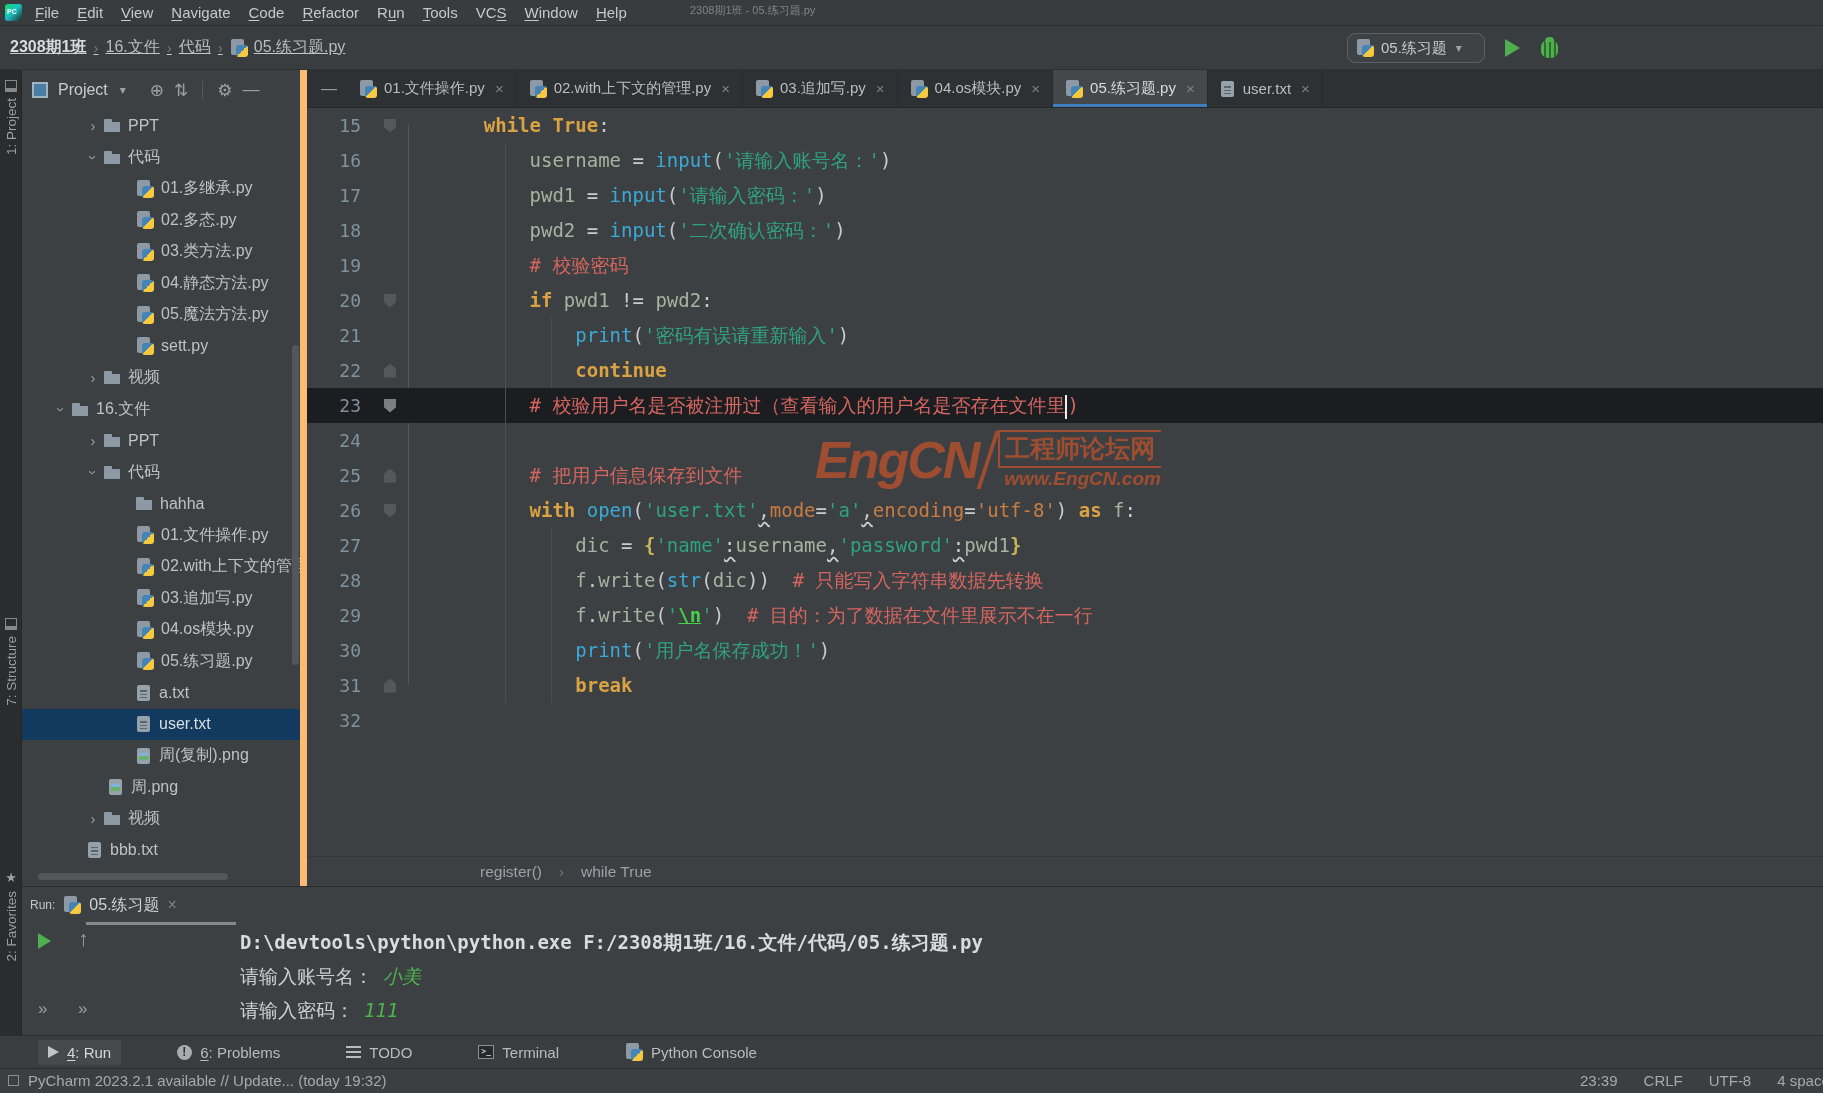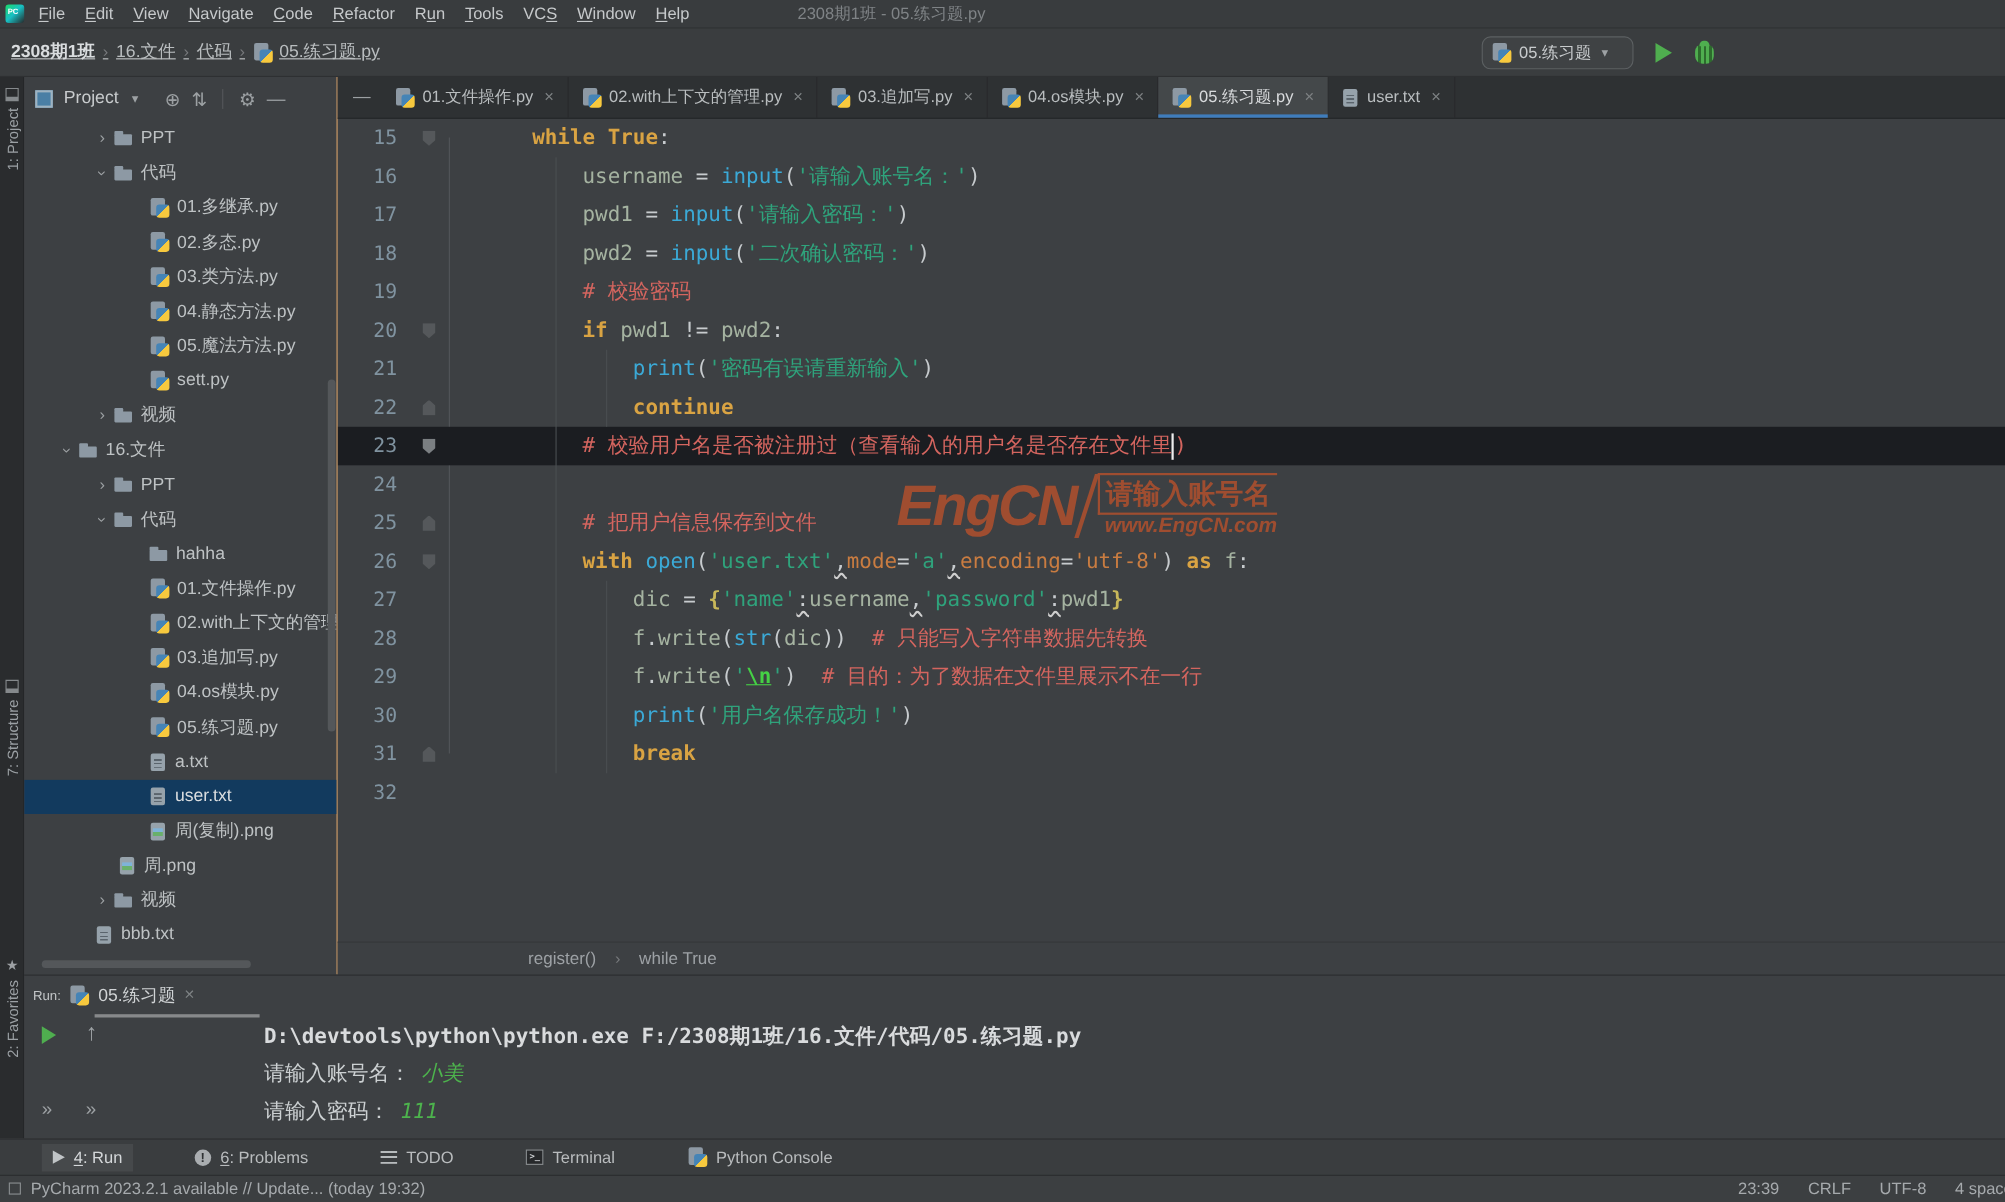--- a/index.html
+++ b/index.html
@@ -4,21 +4,21 @@
 <style>
   html,body{margin:0;padding:0;background:#222;}
   #app{position:relative;width:1823px;height:1093px;background:#3c3f41;overflow:hidden;
        font-family:"Liberation Sans",sans-serif;color:#c5c8ca;-webkit-font-smoothing:antialiased;}
   #app *{box-sizing:border-box;}
 
   
   .menubar{position:absolute;left:0;top:0;width:100%;height:26px;background:#393c3e;display:flex;align-items:center;border-bottom:1px solid #2d2f31;}
   .menu-item{padding:0 9px;font-size:15px;color:#c6c9cb;cursor:default;}
   .menu-item u{text-underline-offset:2px;}
-  .win-title{position:absolute;left:690px;top:3px;font-size:15px;color:#7f8386;margin-left:35px;}
+  .win-title{position:absolute;left:690px;top:3px;font-size:11px;color:#7f8386;}
   .ic{display:inline-block;position:relative;flex:none;}
   .ic-pycharm{width:17px;height:17px;margin:0 4px 0 5px;border-radius:3px;background:linear-gradient(135deg,#1bd96a 0%,#18c0c4 48%,#26282a 100%);}
   .ic-pycharm::after{content:"PC";position:absolute;left:2px;top:4px;font:bold 7px "Liberation Sans",sans-serif;color:#fff;}
 
   
   .navbar{position:absolute;left:0;top:26px;width:100%;height:44px;background:#3a3d3f;border-bottom:1px solid #2e3032;display:flex;align-items:center;padding-left:10px;text-decoration:underline;}
   .crumb{font-size:16px;color:#b9bdbf;display:flex;align-items:center;gap:6px;}
   .crumb.bold{font-weight:bold;color:#d9dcde;}
   .crumb-sep{color:#77797c;margin:0 7px;font-size:15px;}
   .run-widget{position:absolute;left:1347px;top:7px;width:138px;height:30px;border:1px solid #5c6062;border-radius:8px;display:flex;align-items:center;padding:0 8px;gap:7px;background:#3f4244;}
@@ -31,21 +31,21 @@
   .nav-bug{position:absolute;left:1541px;top:14px;}
 
   
   .stripe{position:absolute;left:0;top:70px;width:22px;height:965px;background:#2a2c2e;border-right:1px solid #242628;}
   .vtext{position:absolute;left:0;width:22px;display:flex;flex-direction:column;align-items:center;gap:6px;color:#9ba0a4;font-size:13.5px;}
   .vtext .txt{writing-mode:vertical-rl;transform:rotate(180deg);white-space:nowrap;}
   .mini-sq{width:12px;height:12px;border:1px solid #85898c;border-bottom:4px solid #85898c;}
   .star{font-size:13px;color:#9da1a4;}
 
   
-  .project{position:absolute;left:22px;top:70px;width:285px;height:816px;background:#3d4043;border-right:1px solid #fdba74;overflow:hidden;}
+  .project{position:absolute;left:22px;top:70px;width:285px;height:816px;background:#3d4043;border-right:7px solid #fdba74;overflow:hidden;}
   .proj-head{height:40px;display:flex;align-items:center;padding:0 6px 0 10px;gap:10px;}
   .ic-projwin{width:16px;height:16px;border:2px solid #9fb3c1;background:#4a7fa5;}
   .proj-title{font-size:16px;color:#c9ccce;}
   .proj-head .dd{margin-right:14px;}
   .tool-glyph{font-size:17px;color:#9ca0a3;cursor:default;}
   .proj-sep{width:1px;height:18px;background:#55585b;margin:0 4px;}
   .trow{display:flex;align-items:center;height:31.5px;white-space:nowrap;overflow:hidden;font-size:16px;color:#bec2c4;}
   .trow.sel{background:#123a5e;color:#dbdee0;}
   .chev{width:22px;flex:none;color:#9da1a4;font-size:15px;text-align:center;}
   .chev.open{transform:rotate(90deg);}
@@ -468,21 +468,21 @@
             <span class="codeTxt"></span>
           </div>
         </div>
       <div class="guide" style="left:198px;top:35px;height:560px;"></div>
       <div class="guide" style="left:244px;top:210px;height:70px;"></div>
       <div class="guide" style="left:244px;top:420px;height:175px;"></div>
       <div class="wm">
         <span class="big">EngCN</span>
         <span class="slash"></span>
         <span class="col">
-          <span class="l1">请输入账号名</span>
+          <span class="l1">工程师论坛网</span>
           <span class="l2">www.EngCN.com</span>
         </span>
       </div>
     </div>
     <div class="ed-crumbs" id="ed-crumbs">
         <span>register()</span>
         <span class="crumb-sep">›</span>
         <span>while True</span>
       </div>
   </div>

